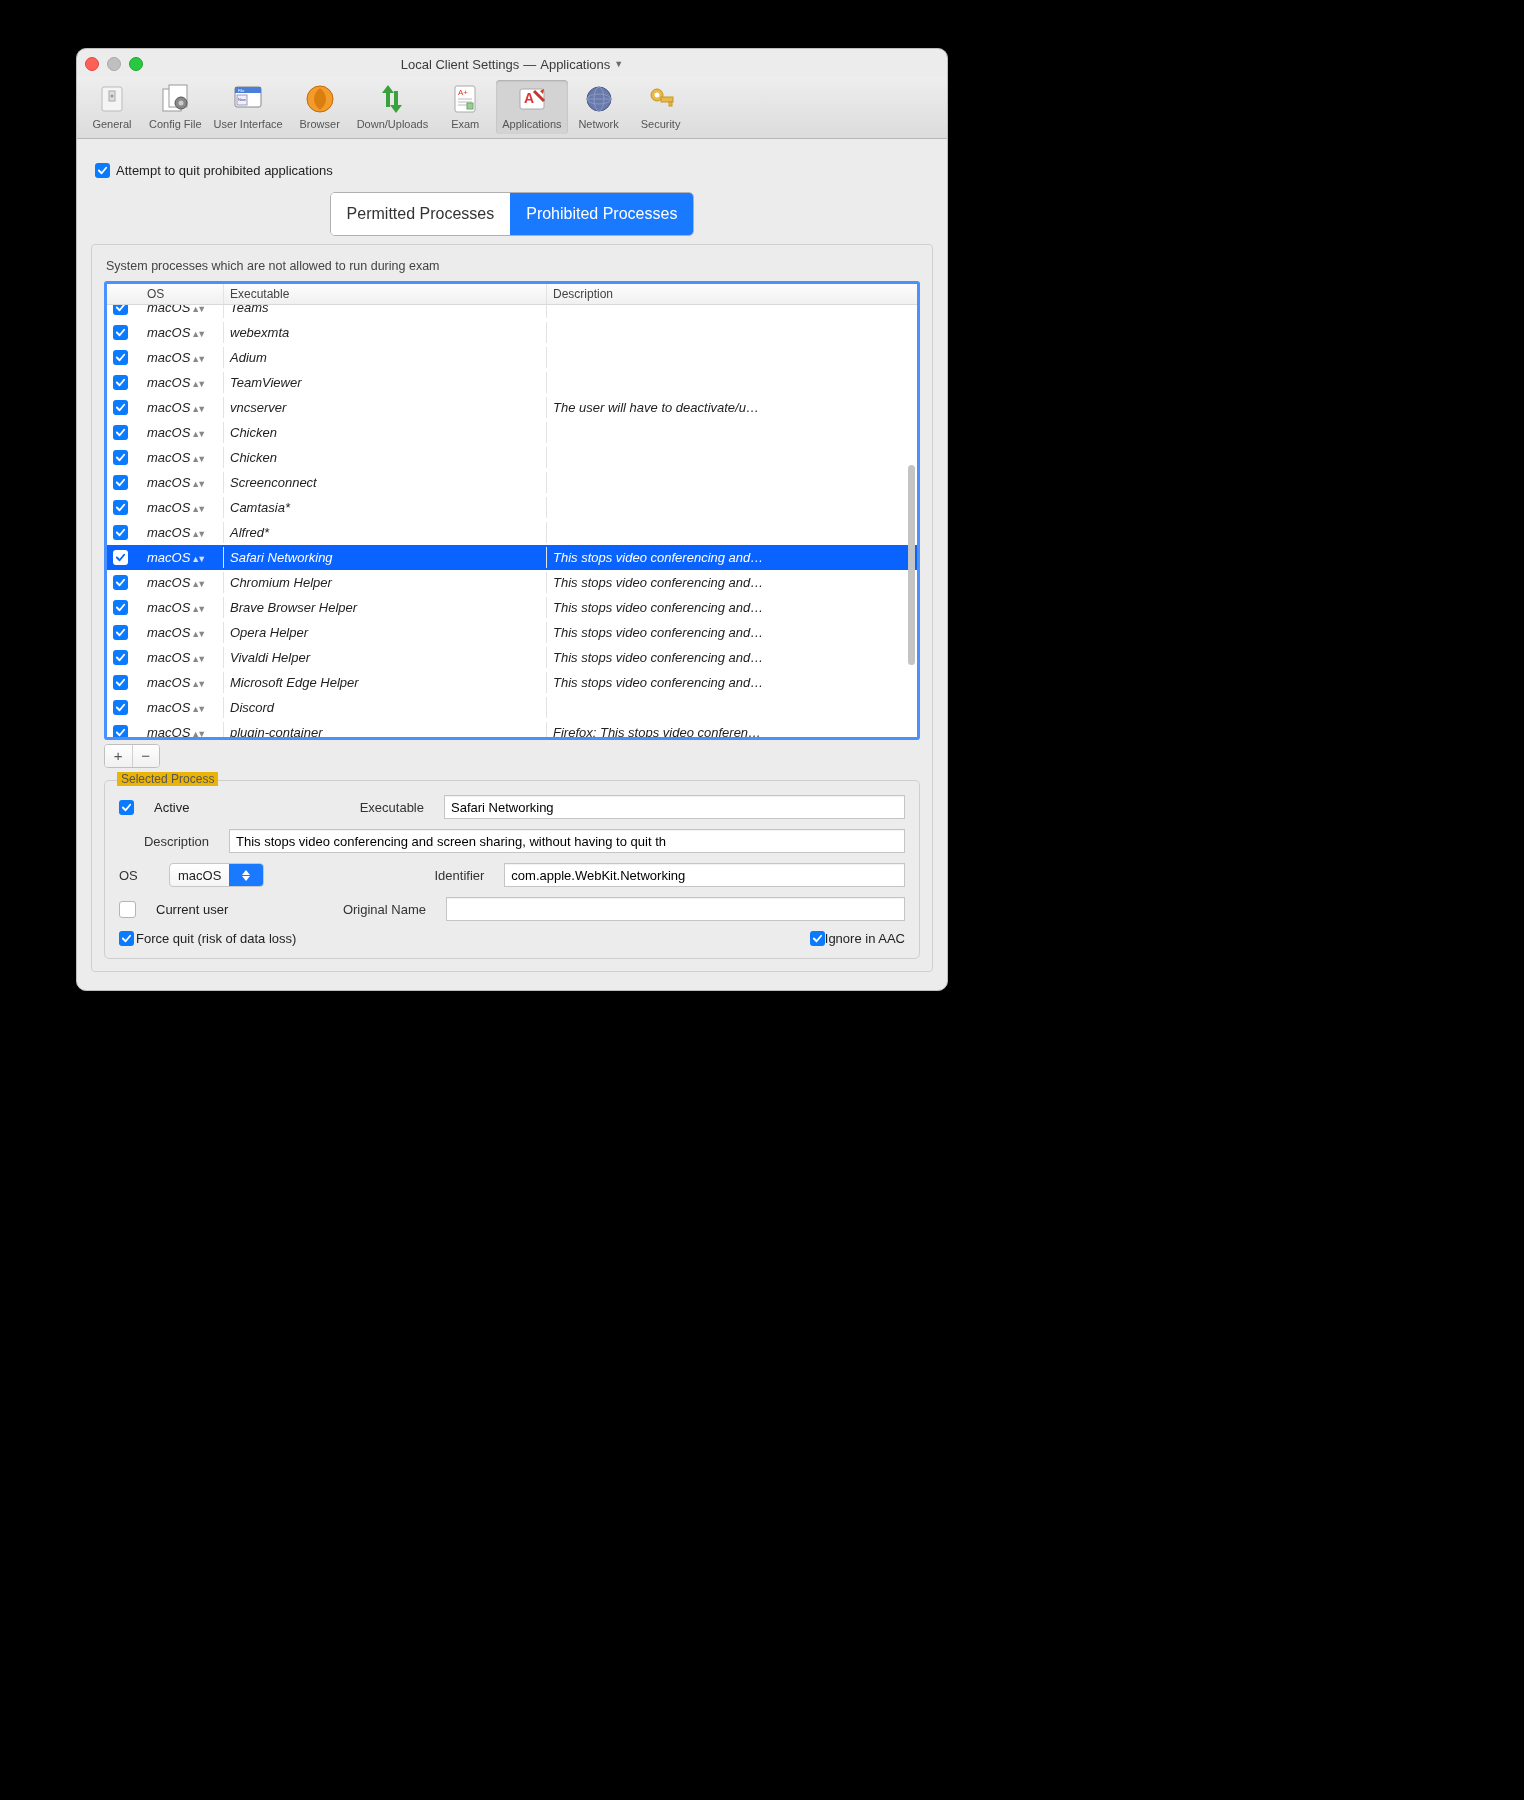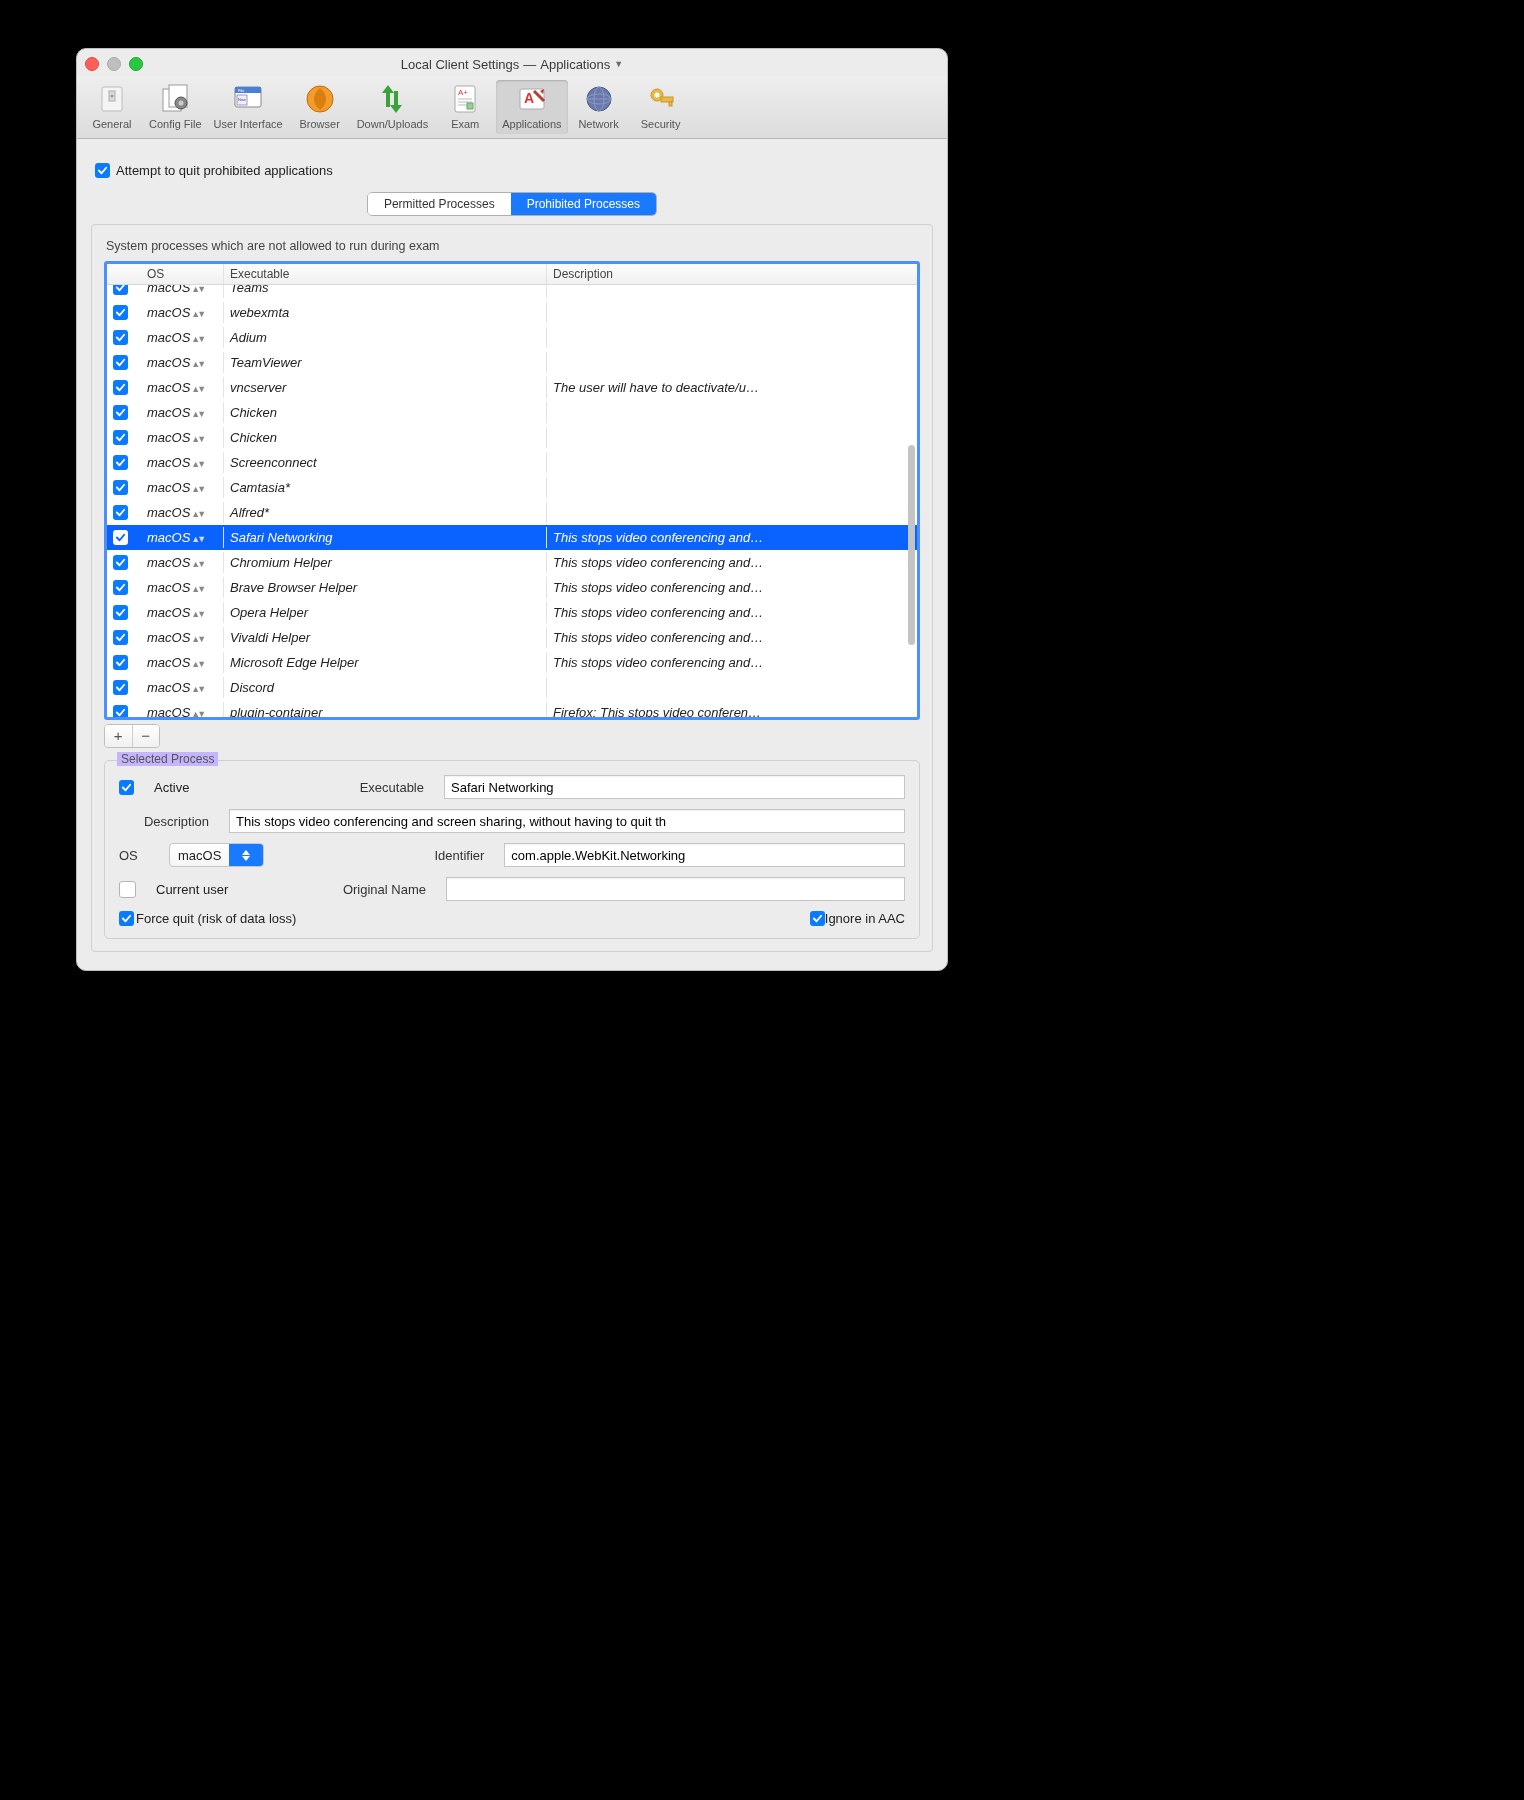--- a/index.html
+++ b/index.html
@@ -112,22 +112,22 @@
   .seg {
     display: flex;
     border: 1px solid #b0b0b0;
     border-radius: 5px;
     overflow: hidden;
     background: #fff;
   }
   .seg button {
     border: none;
     background: #fff;
-    padding: 4px 16px;
-    font-size: 12px;
+    padding: 12px 16px;
+    font-size: 16px;
     color: #333;
   }
   .seg button.active {
     background: #1a7aff;
     color: #fff;
   }
   .panel {
     margin-top: 8px;
     padding: 10px 12px 12px 12px;
     background: #ececec;
@@ -221,21 +221,21 @@
     border: 1px solid #cfcfcf;
     border-radius: 5px;
     padding: 14px 14px 12px 14px;
     position: relative;
     background: #ececec;
   }
   .groupbox-title {
     position: absolute;
     top: -9px;
     left: 12px;
-    background: #c4b5fd;
+    background: #eab308;
     padding: 0 4px;
     font-size: 12px;
     color: #555;
   }
   .form-row {
     display: flex;
     align-items: center;
     gap: 20px;
     margin-bottom: 10px;
   }

